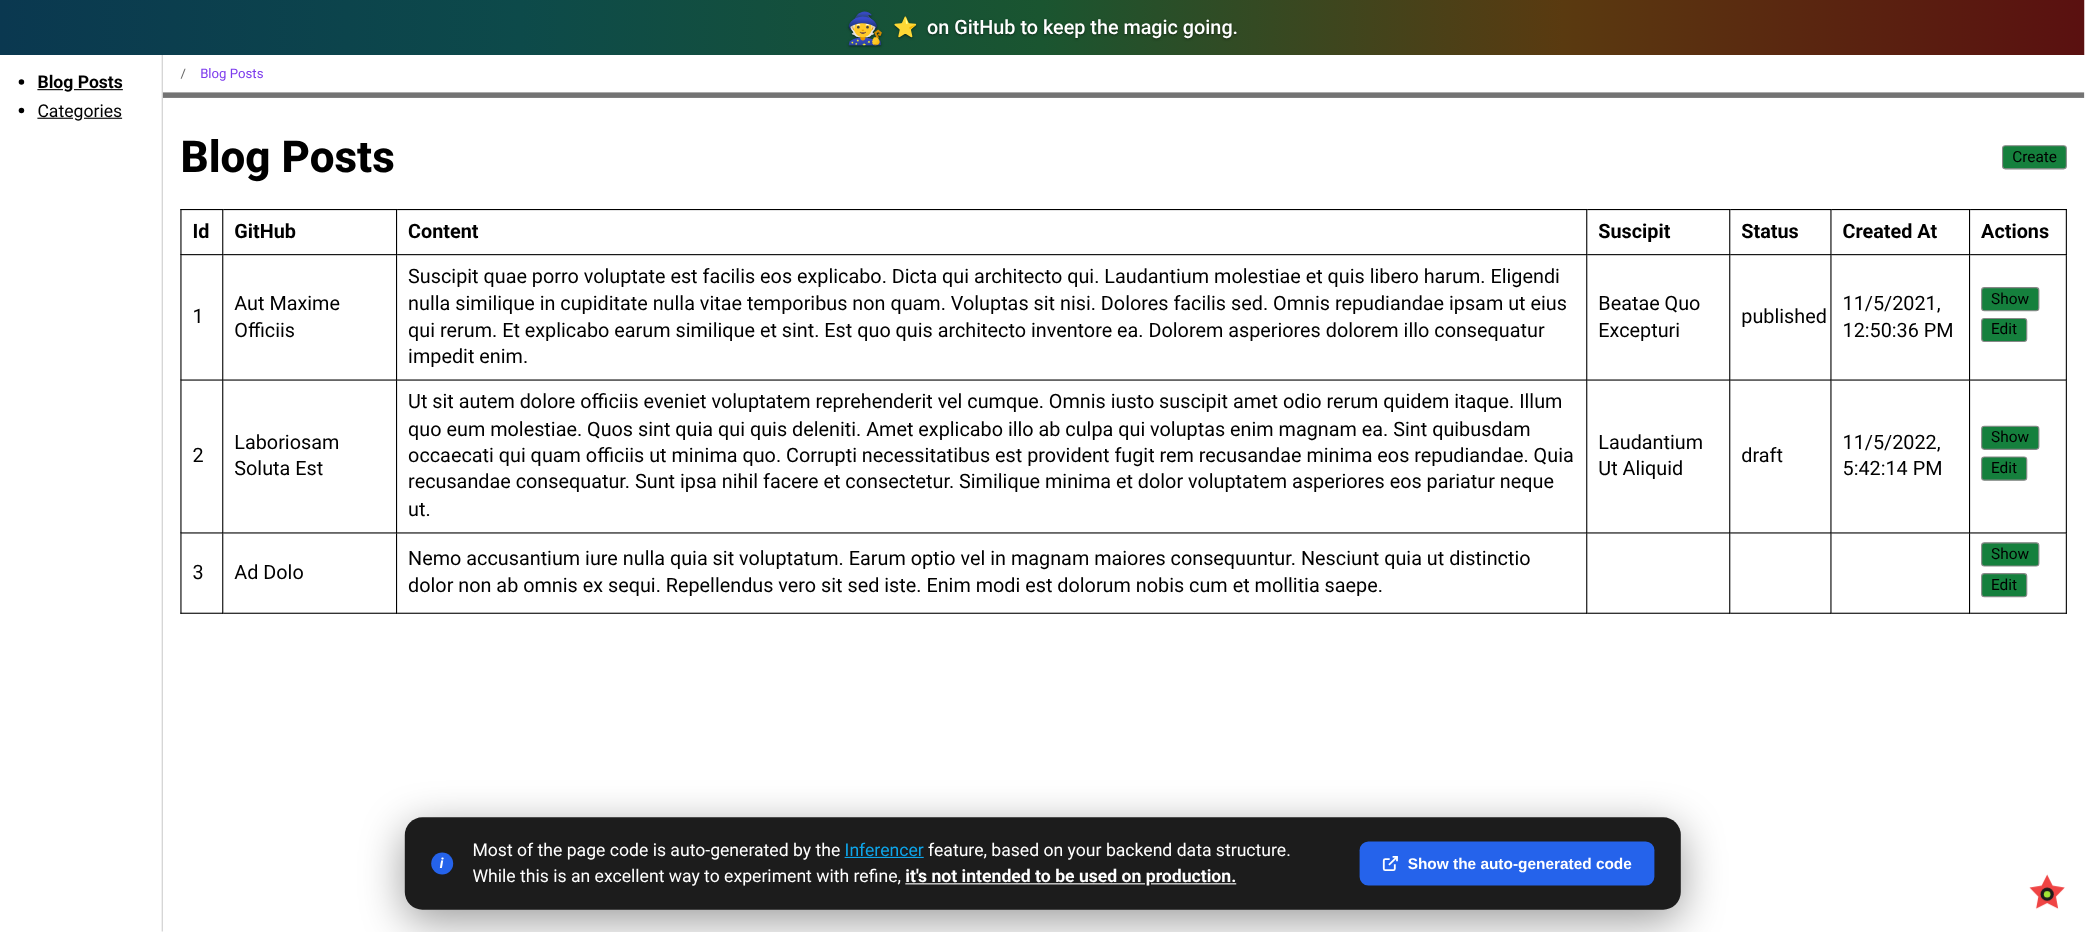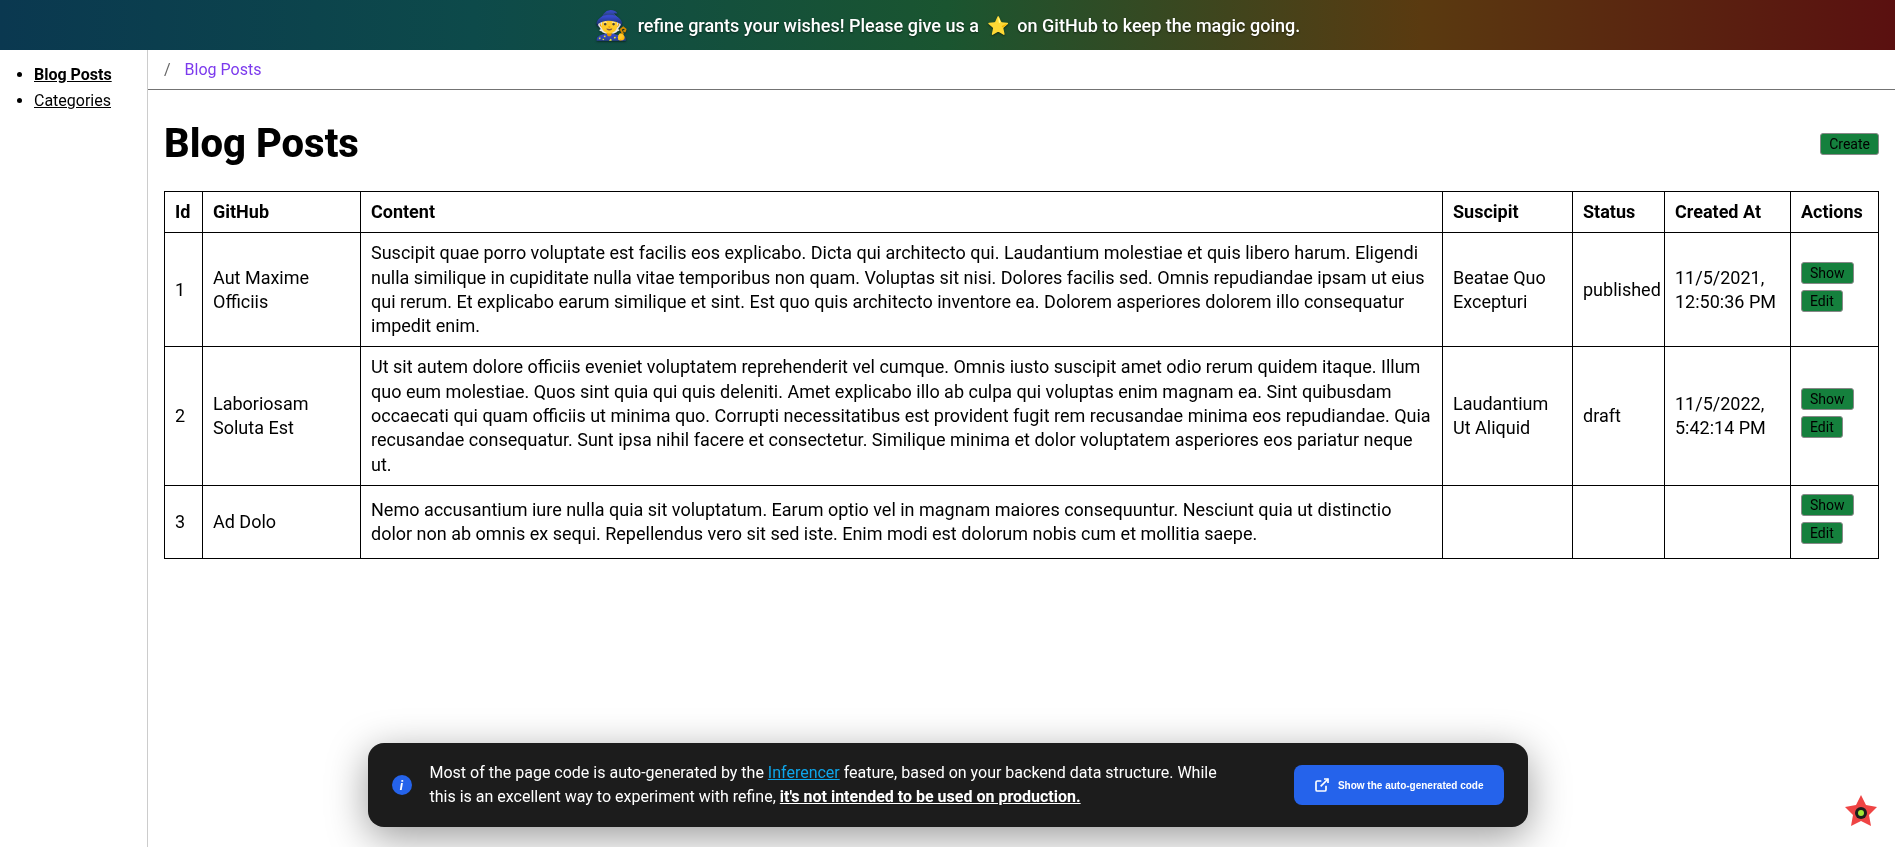--- a/index.html
+++ b/index.html
@@ -27,22 +27,22 @@
       border-right: 1px solid #ccc;
       padding: 12px 4px;
     }
     .sidebar ul { list-style: disc; padding-left: 30px; }
     .sidebar li { line-height: 1.6; }
     .sidebar a { color: #000; text-decoration: underline; font-size: 16px; }
     .sidebar a.active { font-weight: 700; }
     .main { flex: 1; overflow-y: auto; position: relative; }
     .breadcrumb {
       padding: 10px 16px;
-      border-bottom: 1px solid #737373;
-      font-size: 16px;
+      border-bottom: 5px solid #737373;
+      font-size: 12px;
     }
     .breadcrumb .sep { color: #666; margin-right: 10px; }
     .breadcrumb a { color: #7c3aed; text-decoration: none; }
     .content { padding: 30px 16px 120px 16px; }
     .header-row {
       display: flex;
       justify-content: space-between;
       align-items: center;
       margin-bottom: 24px;
     }
@@ -101,21 +101,21 @@
     }
     .toast .msg { flex: 1; line-height: 1.5; }
     .toast .msg a { color: #0ea5e9; text-decoration: underline; }
     .toast .msg strong { font-weight: 700; text-decoration: underline; }
     .toast-btn {
       background: #2563eb;
       color: #fff;
       border: none;
       border-radius: 8px;
       padding: 12px 20px;
-      font-size: 10px;
+      font-size: 14px;
       font-weight: 600;
       cursor: pointer;
       display: flex;
       align-items: center;
       gap: 8px;
       flex-shrink: 0;
       margin-left: 37px;
     }
     .fab {
       position: fixed;
@@ -129,21 +129,20 @@
       cursor: pointer;
     }
     .wizard-icon { font-size: 28px; }
     .star-icon { font-size: 18px; }
   </style>
 </head>
 <body>
 
 <div class="banner">
   <span class="wizard-icon">🧙</span>
-  <span>refine grants your wishes! Please give us a</span>
   <span class="star-icon">⭐</span>
   <span>on GitHub to keep the magic going.</span>
 </div>
 
 <div class="layout">
   <nav class="sidebar">
     <ul id="sidebar-list">
         <li><a href="#" class="active">Blog Posts</a></li>
         <li><a href="#">Categories</a></li>
       </ul>

